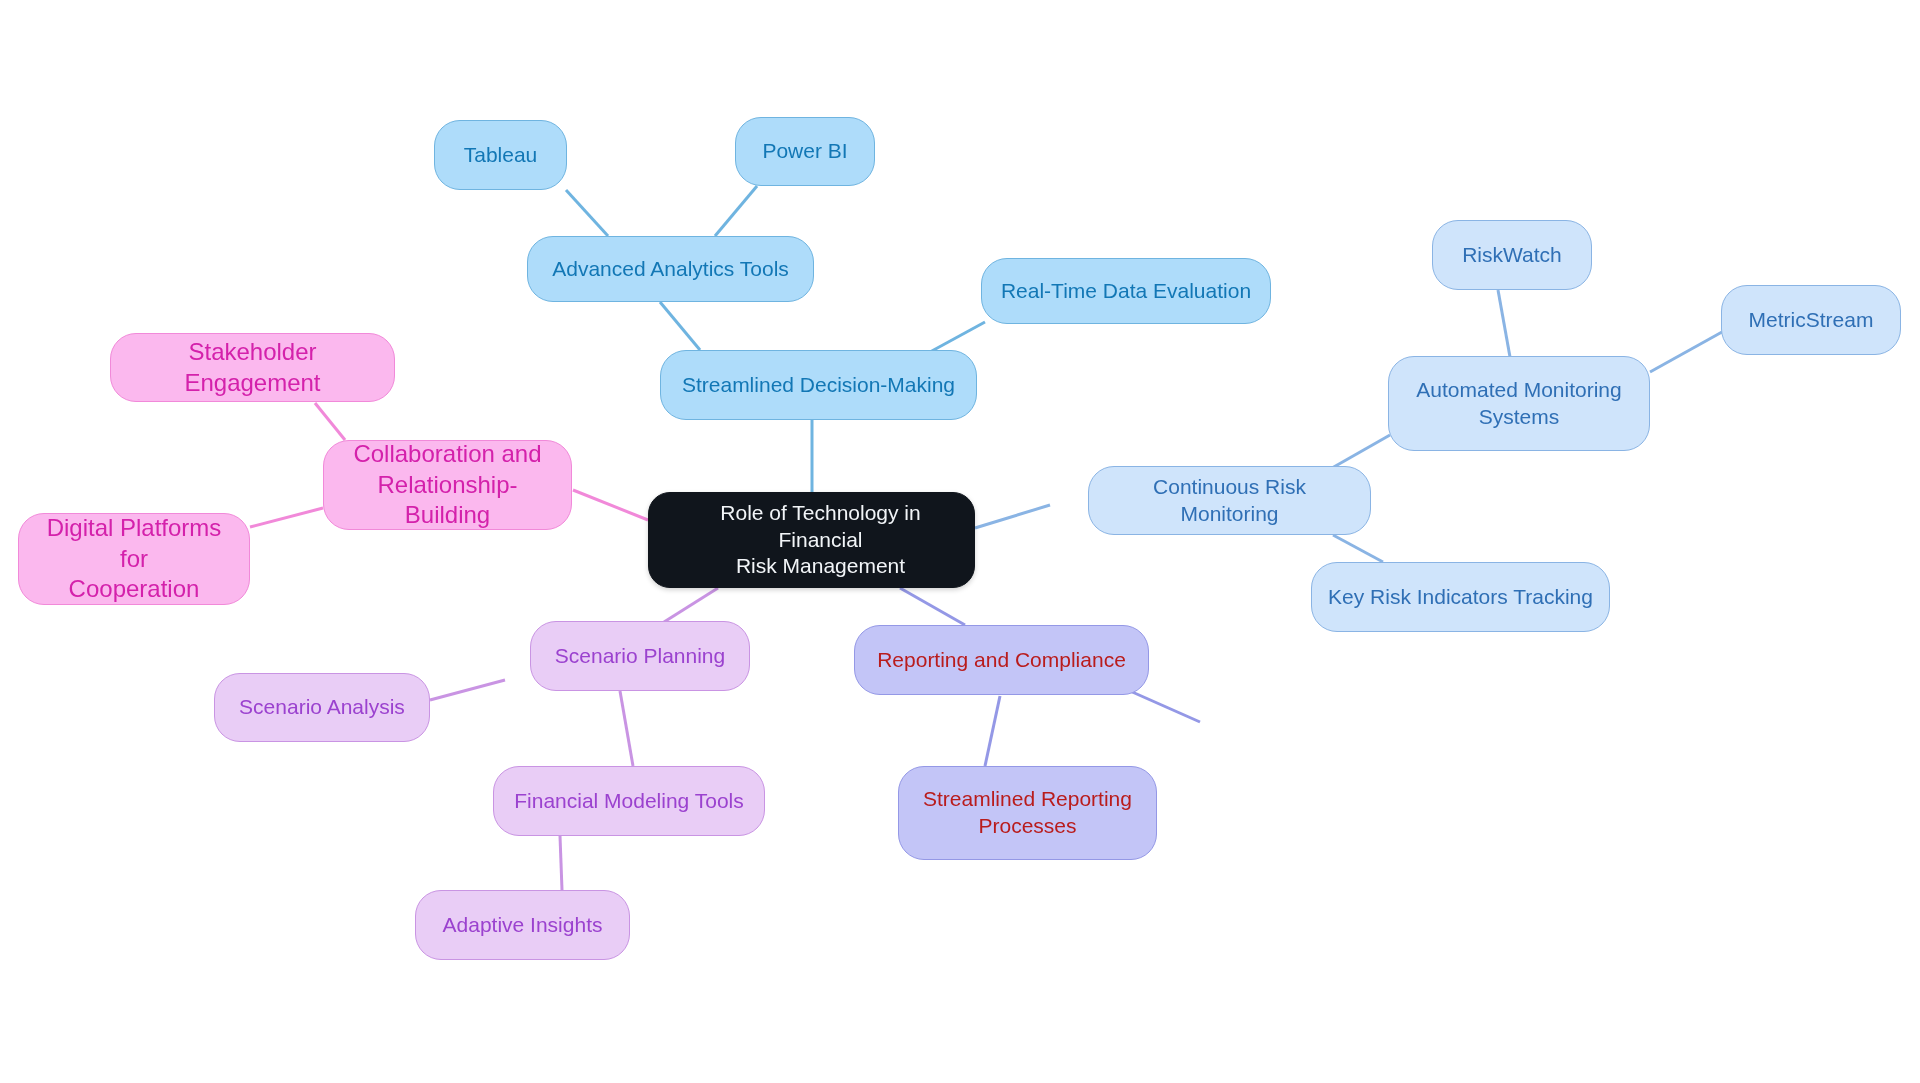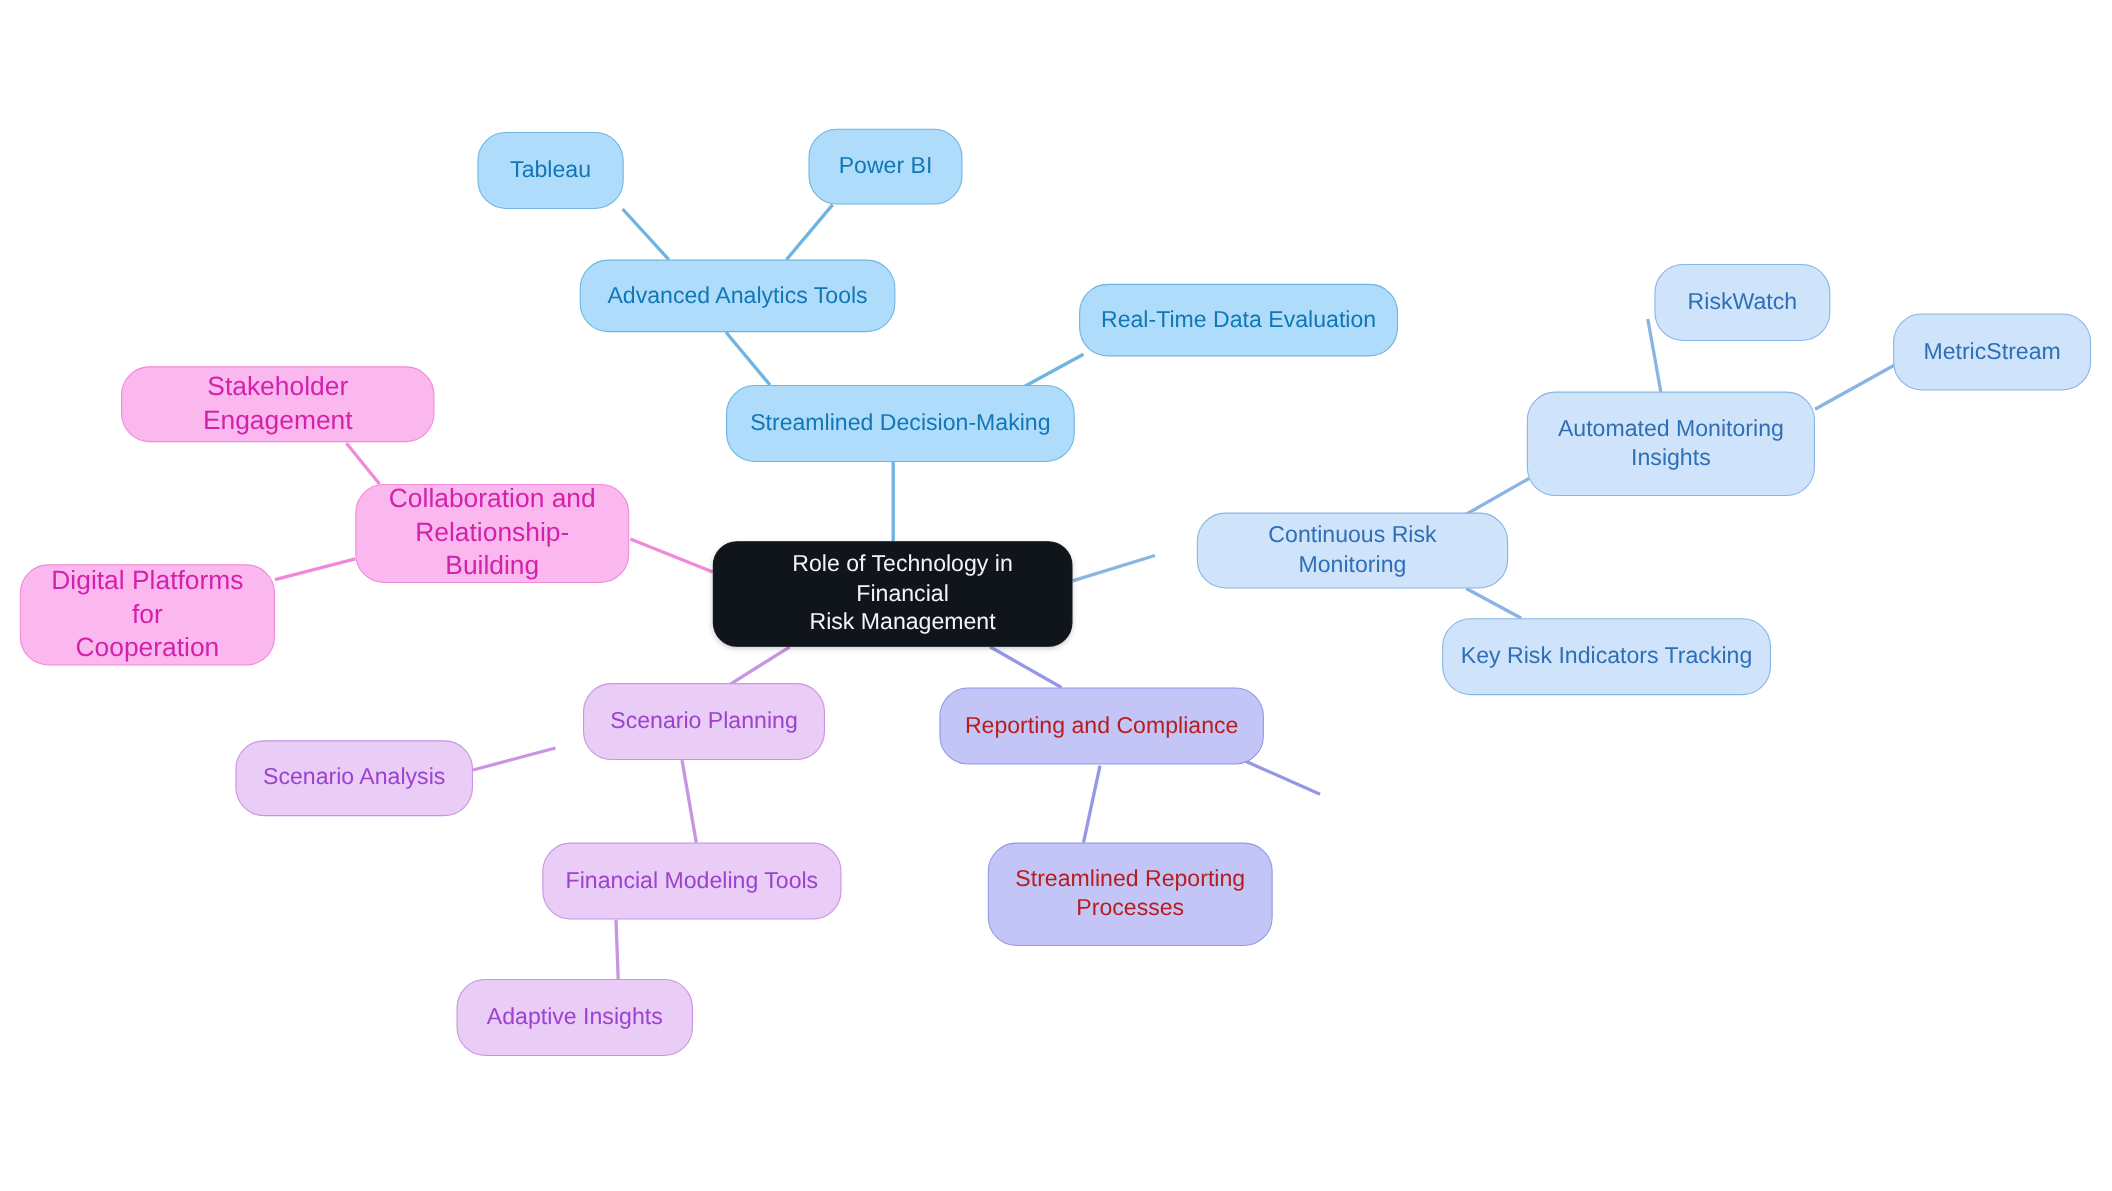--- a/index.html
+++ b/index.html
@@ -135,23 +135,23 @@
 
   <div class="node lvl-blue1" style="left:434px; top:120px; width:133px; height:70px;">Tableau</div>
 
   <div class="node lvl-blue1" style="left:735px; top:117px; width:140px; height:69px;">Power BI</div>
 
   <div class="node lvl-blue1" style="left:981px; top:258px; width:290px; height:66px;">Real-Time Data Evaluation</div>
 
   <div class="node lvl-blue2" style="left:1088px; top:466px; width:283px; height:69px;">Continuous Risk Monitoring</div>
 
   <div class="node lvl-blue2" style="left:1388px; top:356px; width:262px; height:95px;">Automated Monitoring
-Insights</div>
+Systems</div>
 
-  <div class="node lvl-blue2" style="left:1504px; top:220px; width:160px; height:70px;margin-top:20px;">RiskWatch</div>
+  <div class="node lvl-blue2" style="left:1432px; top:220px; width:160px; height:70px;">RiskWatch</div>
 
   <div class="node lvl-blue2" style="left:1721px; top:285px; width:180px; height:70px;">MetricStream</div>
 
   <div class="node lvl-blue2" style="left:1311px; top:562px; width:299px; height:70px;">Key Risk Indicators Tracking</div>
 
   <div class="node lvl-indigo" style="left:854px; top:625px; width:295px; height:70px;">Reporting and Compliance</div>
 
   <div class="node lvl-indigo" style="left:898px; top:766px; width:259px; height:94px;">Streamlined Reporting
 Processes</div>
 

